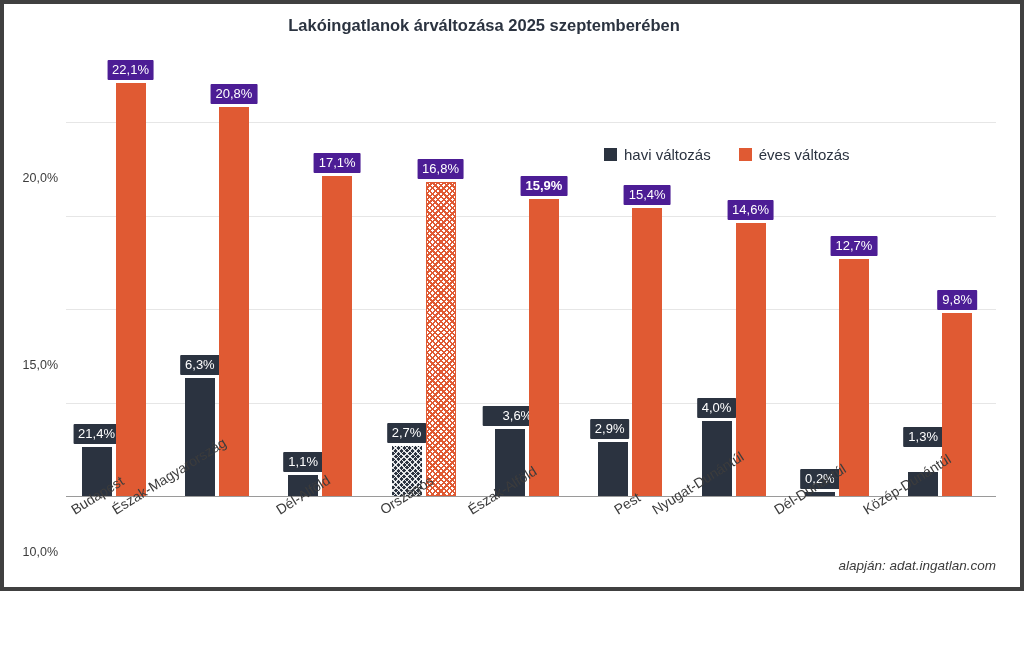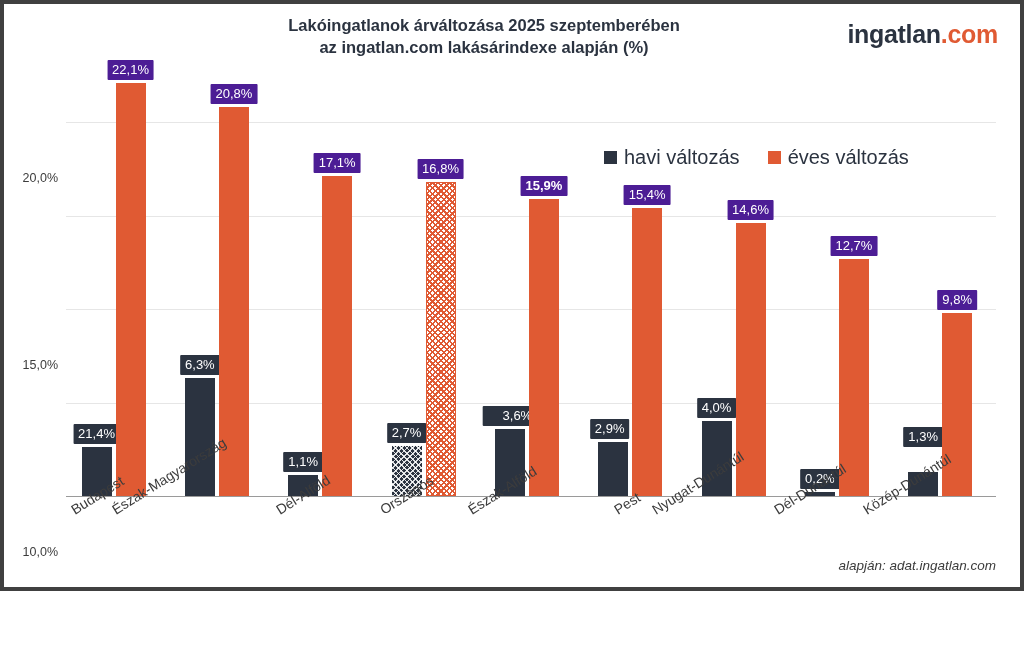--- a/index.html
+++ b/index.html
@@ -132,21 +132,21 @@
   }
 
   
   #legend {
     position: absolute;
     left: 600px;
     top: 142px;
     display: flex;
     align-items: center;
     gap: 10px;
-    font-size: 20px;
+    font-size: 15px;
     color: #2b3340;
   }
   #legend .item {
     display: flex;
     align-items: center;
     gap: 7px;
     margin-right: 18px;
   }
   #legend .swatch {
     width: 13px;
@@ -166,26 +166,22 @@
     color: #3c3c3c;
   }
 </style>
 </head>
 <body>
 
 <div id="root">
 
   <div id="title">
     <span>Lakóingatlanok árváltozása 2025 szeptemberében</span>
-    <span class="l2">az ingatlan.com lakásárindexe alapján (%)</span>
   </div>
 
-  <div id="logo">
-    <span>ingatlan</span><span class="dotcom">.com</span>
-  </div>
 
   <div id="plot">
       <div class="axisline" style="top: 430px;"></div>
       <div class="gridline" style="top: 336.522px;"></div>
       <div class="gridline" style="top: 243.043px;">
         <div class="ytick" style="top: 243.043px;">10,0%</div>
       </div>
       <div class="gridline" style="top: 149.565px;">
         <div class="ytick" style="top: 149.565px;">15,0%</div>
       </div>

